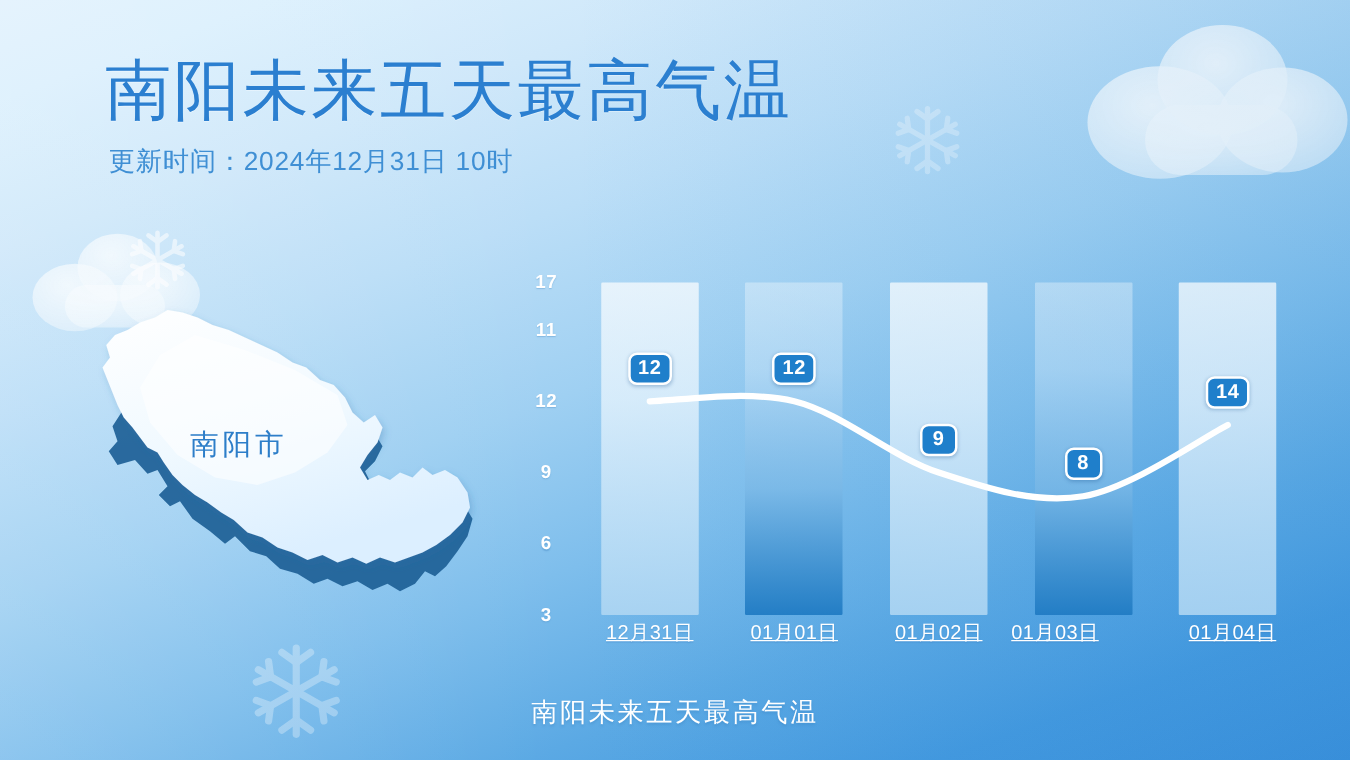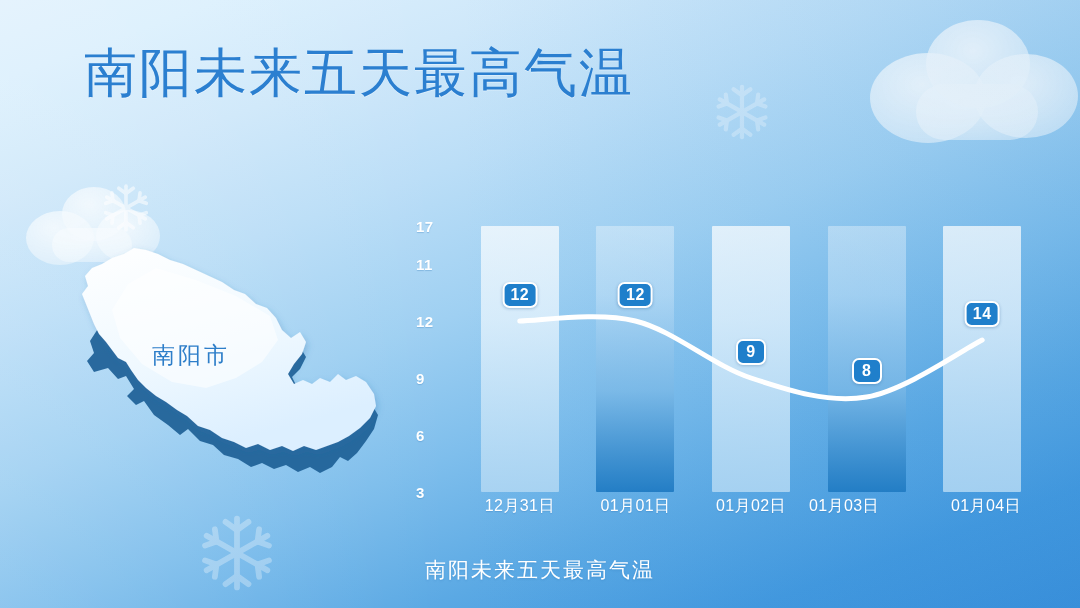--- a/index.html
+++ b/index.html
@@ -60,21 +60,21 @@
     position:absolute; left:152px; top:340px; z-index:5;
     font-size:23px; color:#2d7ec9; letter-spacing:3px; font-weight:500;
     text-shadow:0 1px 1px rgba(255,255,255,.55);
   }
 
   
   .chart { position:absolute; left:416px; top:226px; width:624px; height:282px; z-index:5; }
 
   .y-axis { position:absolute; left:0; top:0; width:42px; height:266px; }
   .y-tick {
-    position:absolute; right:0; width:42px; text-align:left;
+    position:absolute; right:0; width:42px; text-align:center;
     font-size:15px; font-weight:700; color:#ffffff; letter-spacing:.5px;
     transform:translateY(-50%);
     text-shadow:0 1px 1px rgba(60,130,190,.35);
   }
 
   .plot { position:absolute; left:46px; top:0; right:0; height:266px; }
 
   .bar {
     position:absolute; bottom:0; width:78px; height:100%;
     border-radius:1px;
@@ -94,20 +94,21 @@
     color:#ffffff; font-size:16px; font-weight:700; letter-spacing:.5px;
     box-shadow:0 1px 3px rgba(20,80,140,.28);
   }
 
   .x-axis { position:absolute; left:46px; top:270px; right:0; height:26px; }
   .x-tick {
     position:absolute; top:0; width:110px; text-align:center;
     transform:translateX(-50%);
     font-size:16px; color:#ffffff; letter-spacing:.4px;
     text-shadow:0 1px 1px rgba(50,120,185,.35);
+    text-decoration:underline;
   }
 
   
   .footer {
     position:absolute; left:0; right:0; top:556px; z-index:6;
     text-align:center; font-size:21px; color:#ffffff; letter-spacing:2px;
     text-shadow:0 1px 2px rgba(45,115,180,.30);
   }
 </style>
 </head>
@@ -200,20 +201,21 @@
         <line x1="75" y1="64" x2="89" y2="59"></line>
       <line x1="25" y1="64" x2="11" y2="59"></line>
         <line x1="25" y1="64" x2="23" y2="79"></line>
       <line x1="75" y1="36" x2="89" y2="41"></line>
         <line x1="75" y1="36" x2="77" y2="21"></line>
     </g>
   </svg>
 
   <div class="header">
     <div class="title">南阳未来五天最高气温</div>
+    <div class="subtitle">更新时间：2024年12月31日 10时</div>
   </div>
 
   <div class="map-wrap">
     <svg viewBox="0 0 390 290" width="390" height="290">
       <defs>
         <linearGradient id="mapfill" x1="0" y1="0" x2="0.4" y2="1">
           <stop offset="0%" stop-color="#ffffff"></stop>
           <stop offset="55%" stop-color="#f0f9ff"></stop>
           <stop offset="100%" stop-color="#dcefff"></stop>
         </linearGradient>

